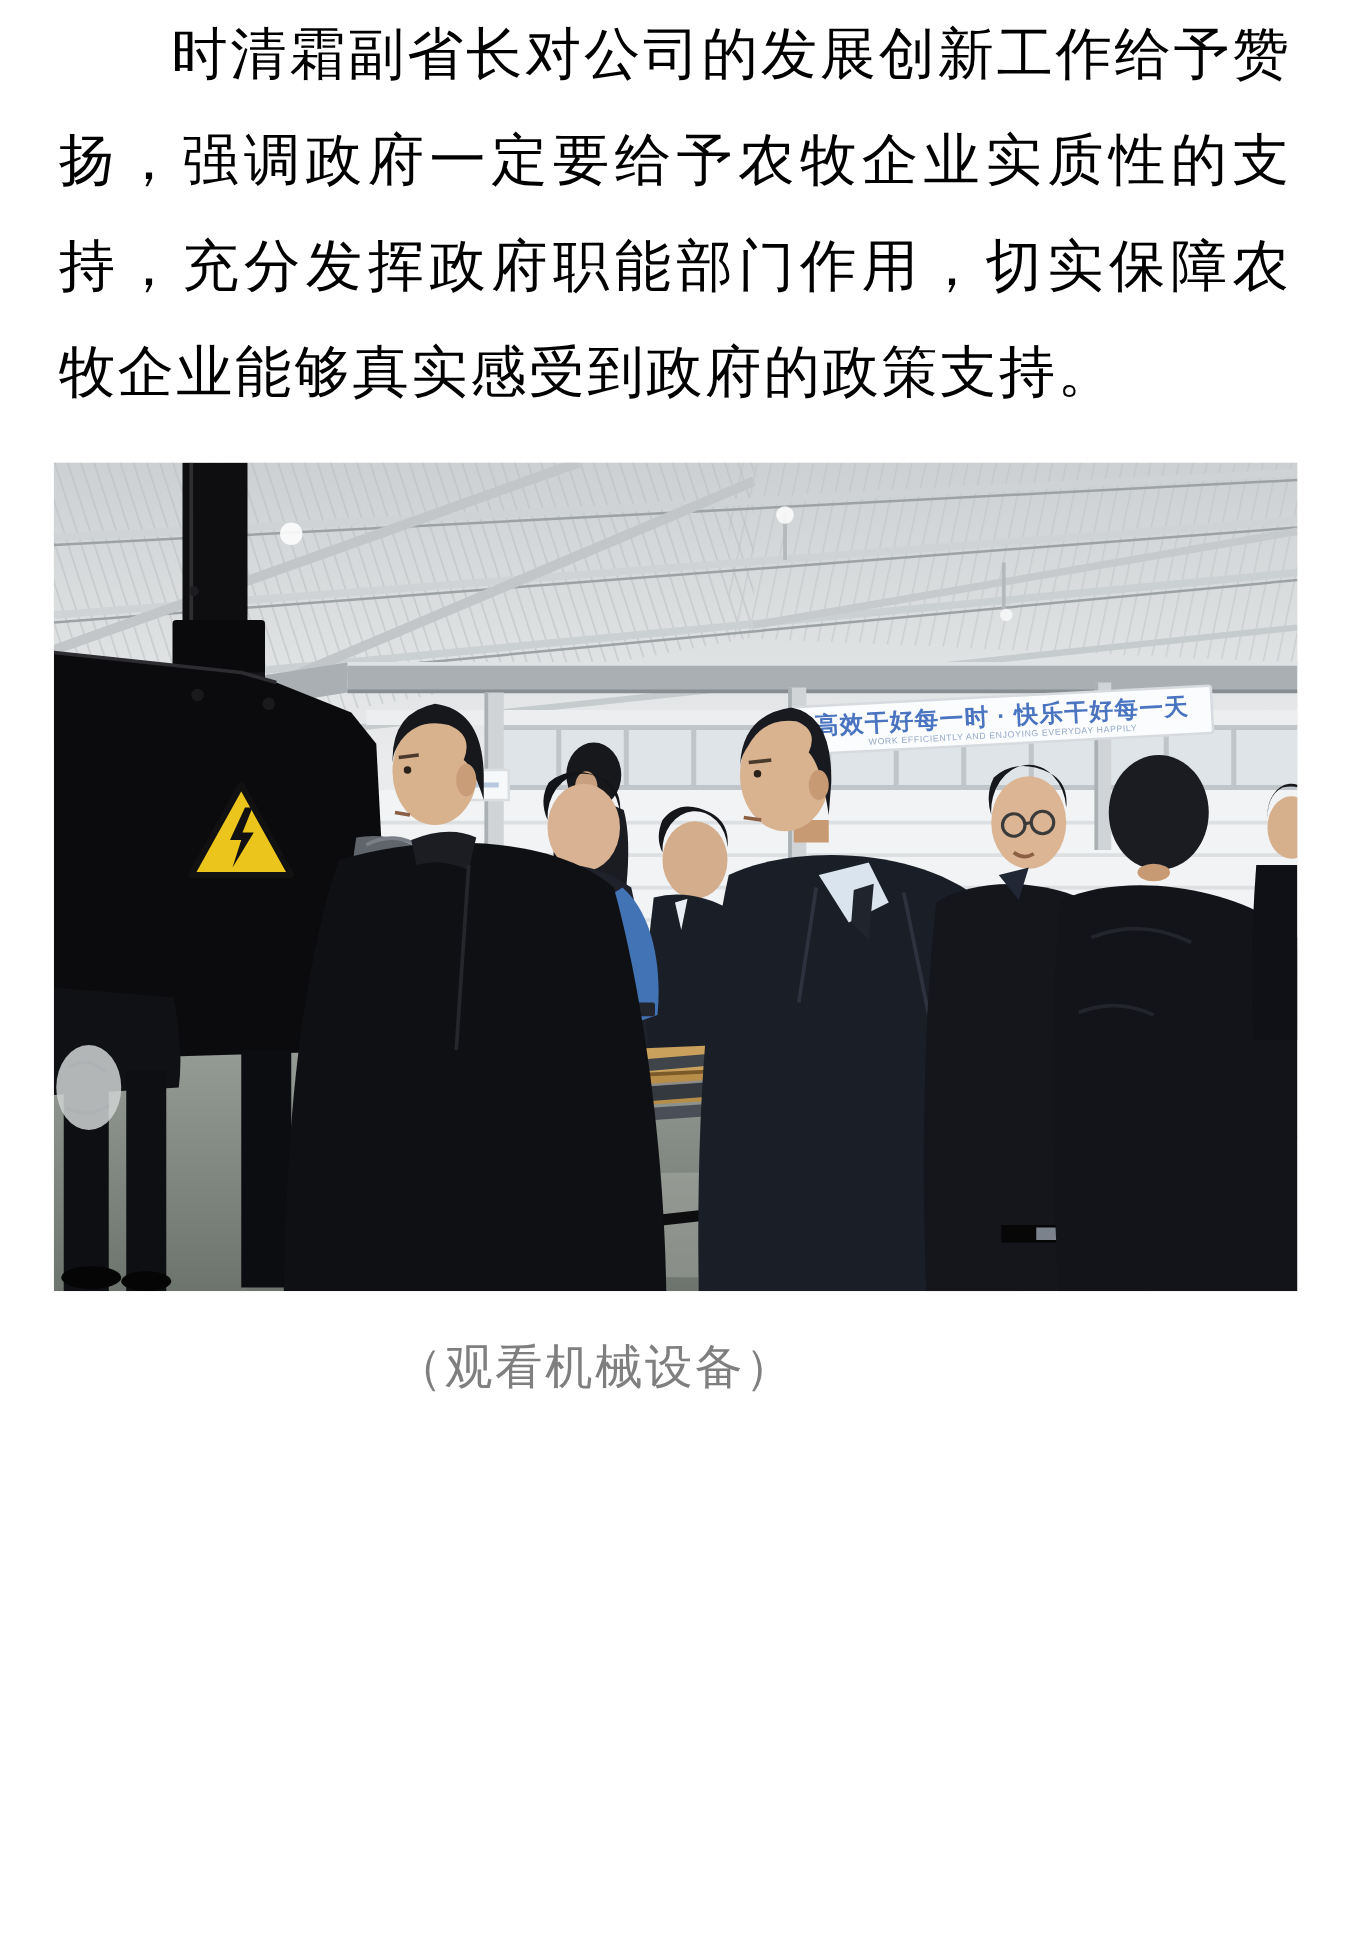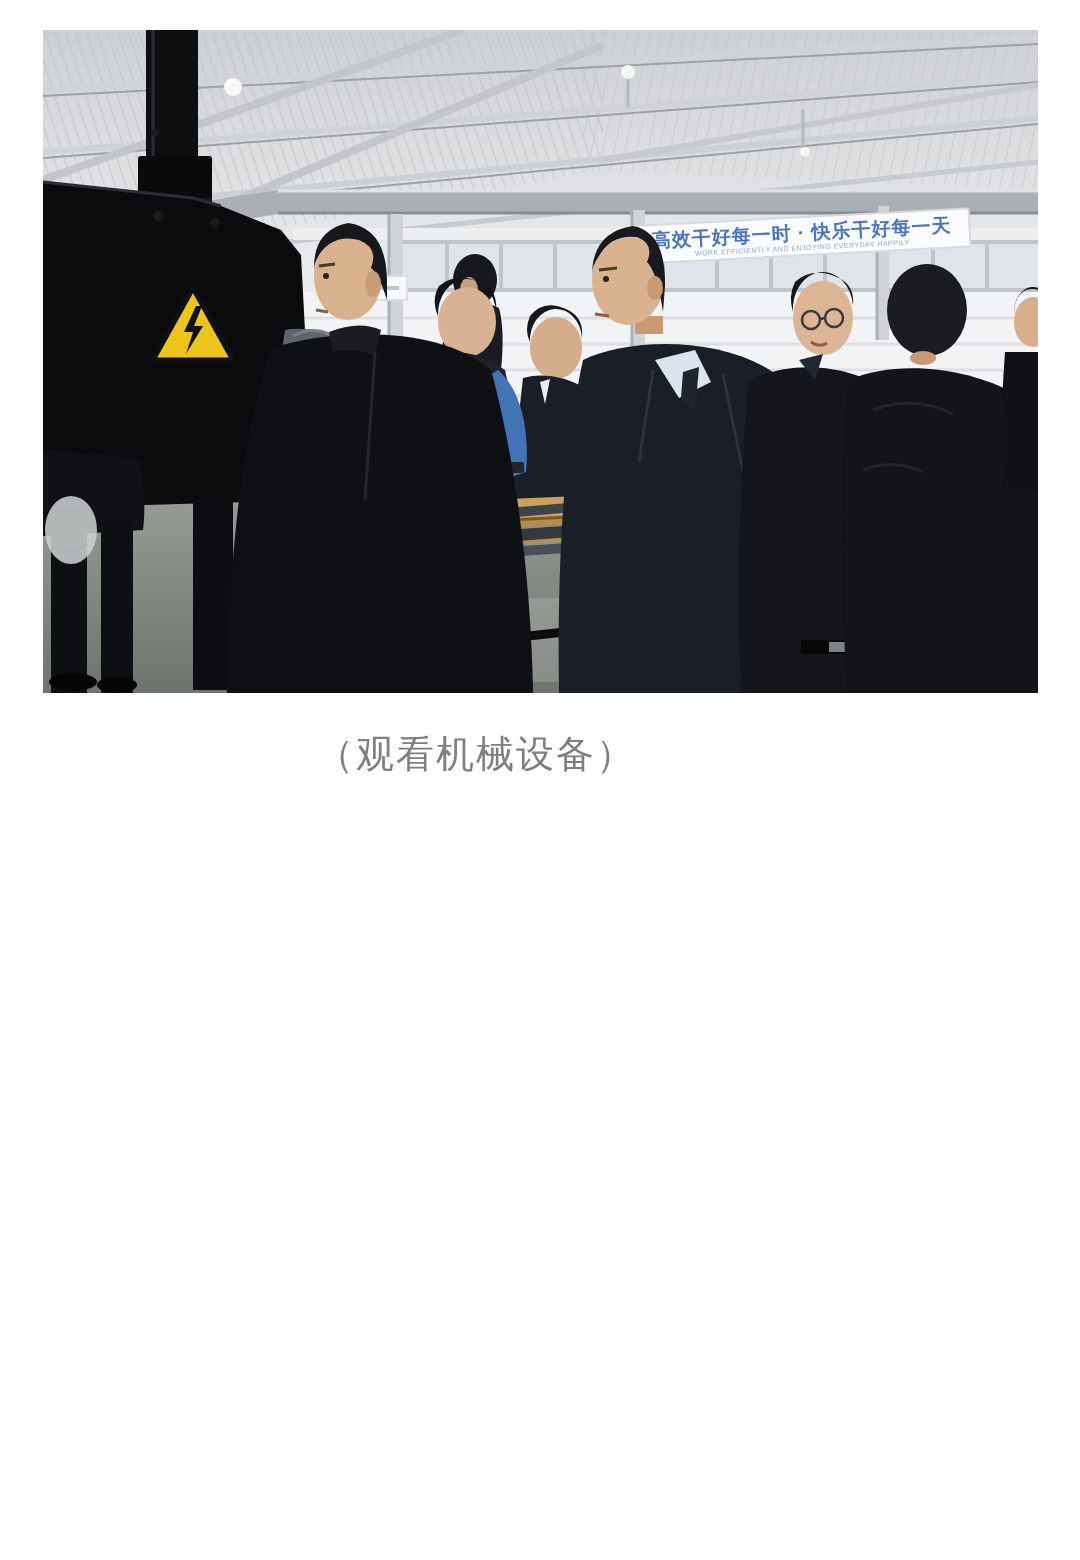--- a/index.html
+++ b/index.html
@@ -18,20 +18,21 @@
   .photo-frame svg{display:block;}
   figcaption{
     margin-top:38px;width:952px;text-align:center;
     font-size:38px;line-height:46px;color:#7f7f7f;letter-spacing:2px;
   }
 </style>
 </head>
 <body>
 
 <div class="article">
+  <p class="para">时清霜副省长对公司的发展创新工作给予赞扬，强调政府一定要给予农牧企业实质性的支持，充分发挥政府职能部门作用，切实保障农牧企业能够真实感受到政府的政策支持。</p>
 </div>
 
 <figure>
   <div class="photo-frame">
     <svg width="995" height="663" viewBox="0 0 995 663" xmlns="http://www.w3.org/2000/svg">
       <defs>
         <linearGradient id="roofGrad" x1="0" y1="0" x2="0" y2="1">
           <stop offset="0" stop-color="#cdd0d2"></stop>
             <stop offset="1" stop-color="#e9ebec"></stop>
         </linearGradient>

